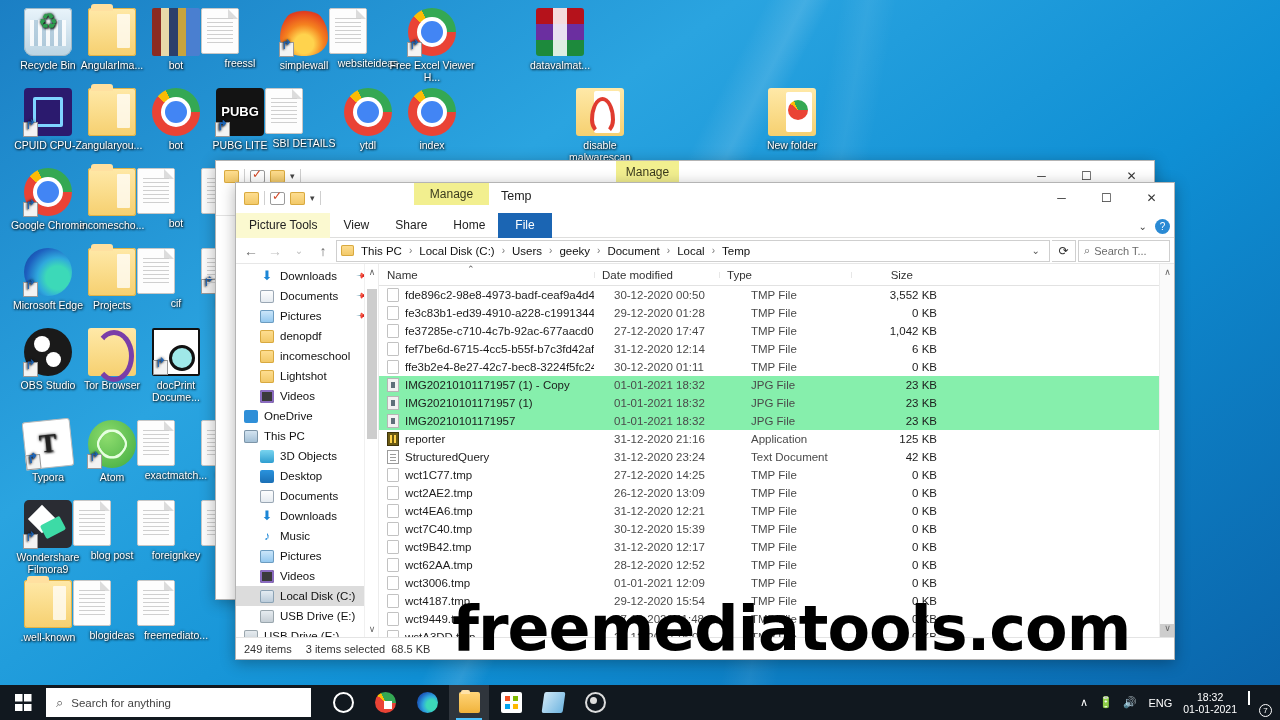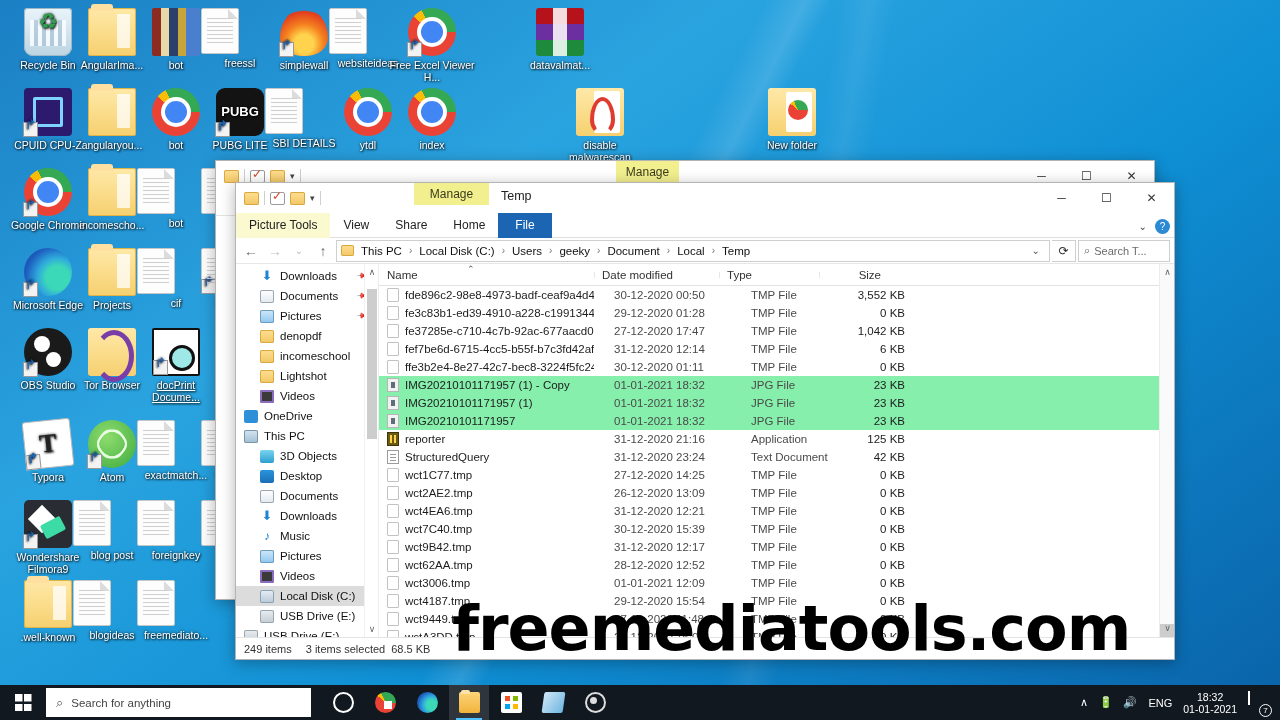--- a/index.html
+++ b/index.html
@@ -58,21 +58,21 @@
       position:relative; box-shadow:inset 0 0 0 1px #9fb8c6;}
   .ic-recycle:before{content:"";position:absolute;left:6px;top:12px;width:36px;height:26px;
       background:repeating-linear-gradient(90deg,rgba(255,255,255,.8) 0 4px,rgba(160,190,210,.6) 4px 8px);}
   .ic-recycle:after{content:"♻";position:absolute;left:0;right:0;top:8px;font-size:22px;color:#2f9e4f;}
   .ic-calibre{ background:linear-gradient(90deg,#8b2b22 0 9px,#e8d9a8 9px 17px,#2b3f6b 17px 26px,#c8a43d 26px 34px,#4a7fd0 34px 48px);
       border-radius:2px;}
   .ic-cpuz{ background:#2b1a6e; border-radius:4px; position:relative;}
   .ic-cpuz:before{content:"";position:absolute;inset:9px;border:3px solid #7fd4ff;border-radius:2px;}
   .ic-winrar{ background:linear-gradient(#b5121b 0 33%,#6b2fa0 33% 66%,#1d8a3c 66% 100%);border-radius:3px;position:relative;}
   .ic-winrar:before{content:"";position:absolute;left:17px;top:0;width:14px;height:48px;background:rgba(255,255,255,.85);}
-  .ic-pubg{ background:#131313;border-radius:9px;color:#fff;font:700 13px/14px "Liberation Sans",sans-serif;
+  .ic-pubg{ background:#131313;border-radius:4px;color:#fff;font:700 13px/14px "Liberation Sans",sans-serif;
       display:flex;align-items:center;justify-content:center;flex-direction:column;}
   .ic-typora{ background:#fff;border:1px solid #bbb;border-radius:3px;transform:rotate(-6deg);
       display:flex;align-items:center;justify-content:center;font:700 26px/1 "Liberation Serif",serif;color:#222;}
   .ic-atom{ border-radius:50%;background:radial-gradient(circle at 40% 35%,#8ddc6d,#3faa3f);position:relative;}
   .ic-atom:before{content:"";position:absolute;inset:10px;border:2px solid #e6ffe0;border-radius:50%/38%;transform:rotate(35deg);}
   .ic-atom:after{content:"";position:absolute;inset:10px;border:2px solid #e6ffe0;border-radius:50%/38%;transform:rotate(-35deg);}
   .ic-filmora{ background:#2a2c33;border-radius:5px;position:relative;}
   .ic-filmora:before{content:"";position:absolute;left:8px;top:9px;width:20px;height:20px;background:#fff;transform:rotate(45deg);}
   .ic-filmora:after{content:"";position:absolute;left:18px;top:20px;width:22px;height:15px;background:#3ddba6;transform:rotate(-28deg);border-radius:2px;}
   .ic-docprint{ background:#fff;border:2px solid #111;border-radius:2px;position:relative;}
@@ -166,21 +166,21 @@
                   font-size:9px; color:#666; line-height:16px; }
 
   .list{ flex:1; position:relative; overflow:hidden; }
   .cols{ height:22px; display:flex; align-items:center; border-bottom:1px solid #e2e2e2;
          font-size:11.5px; color:#333; }
   .col{ padding-left:8px; position:relative; }
   .col:not(:first-child):before{ content:""; position:absolute; left:0; top:3px; bottom:3px; width:1px; background:#e7e7e7; }
   .c-name{ width:215px; }
   .c-date{ width:125px; }
   .c-type{ width:100px; }
-  .c-size{ width:72px; text-align:right; padding-right:10px; padding-left:0; }
+  .c-size{ width:72px; text-align:right; padding-right:10px; padding-left:0;margin-left:32px; }
   .sortmark{ position:absolute; left:88px; top:-5px; font-size:9px; color:#5a5a5a; }
 
   .row{ height:18px; display:flex; align-items:center; font-size:11.5px; color:#1c1c1c; }
   .row.sel{ background:#86efac; }
   .cell{ padding-left:8px; overflow:hidden; white-space:nowrap; }
   .cell.c-size{ text-align:right; padding-right:10px; padding-left:0; }
   .cell.c-date,.cell.c-type{ color:#4a4a4a;margin-left:12px; }
   .fi{ width:12px;height:14px;flex:0 0 12px;margin-right:6px; }
   .fi-tmp{ background:#fff;border:1px solid #c2c2c2;border-radius:1px; }
   .fi-jpg{ background:#f2f2f2;border:1px solid #b6b6b6;position:relative; }
@@ -363,21 +363,21 @@
     <div class="dicon" style="left: 4px; top: 328px;">
       <div class="gfx ic-obs">
         <span class="shortcut"></span>
       </div>
       <span class="lbl">OBS Studio</span>
     </div>
     <div class="dicon" style="left: 68px; top: 328px;">
       <div class="gfx ic-tor"></div>
       <span class="lbl">Tor Browser</span>
     </div>
-    <div class="dicon" style="left: 132px; top: 328px; text-decoration: underline;">
+    <div class="dicon" style="left: 132px; top: 328px;">
       <div class="gfx ic-docprint">
         <span class="shortcut"></span>
       </div>
       <span class="lbl">docPrint Docume...</span>
     </div>
     <div class="dicon" style="left: 196px; top: 328px;">
       <div class="gfx ic-winrar"></div>
       <span class="lbl">jbi-</span>
     </div>
     <div class="dicon" style="left: 4px; top: 420px;">

